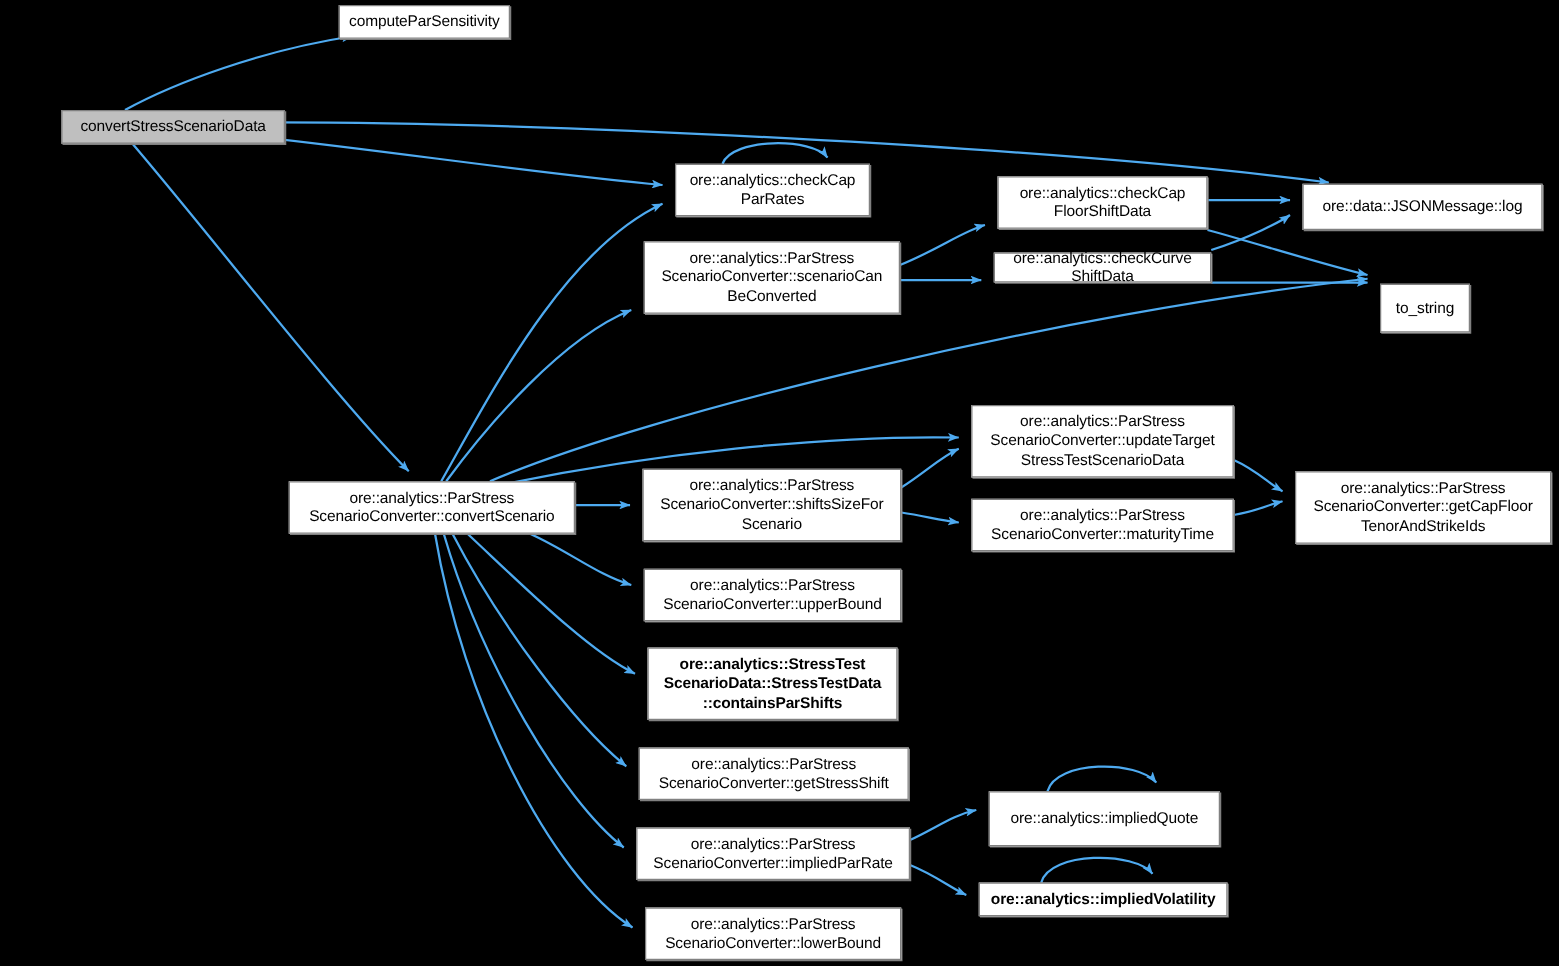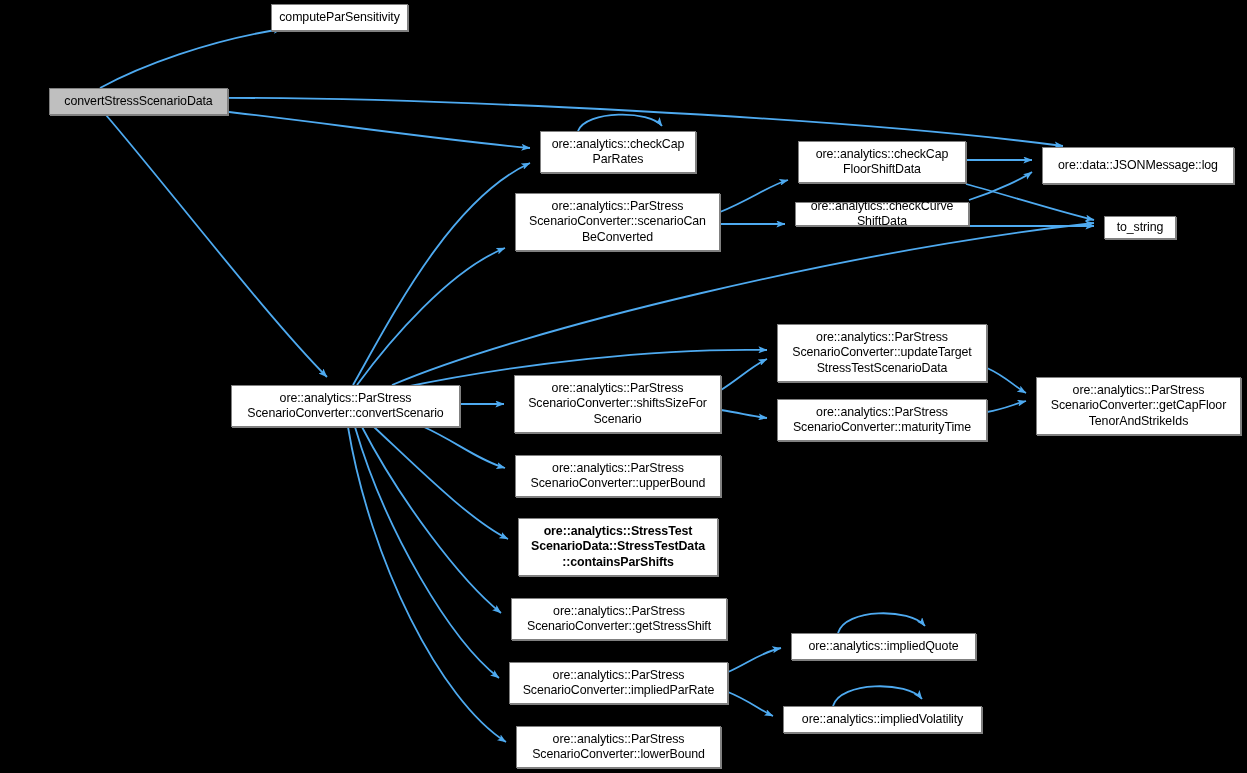--- a/index.html
+++ b/index.html
@@ -78,21 +78,21 @@
       <div class="node" style="left: 540px; top: 131px; width: 156px; height: 42px;">ore::analytics::checkCap
 ParRates</div>
       <div class="node" style="left: 515px; top: 193px; width: 205px; height: 58px;">ore::analytics::ParStress
 ScenarioConverter::scenarioCan
 BeConverted</div>
       <div class="node" style="left: 798px; top: 141px; width: 168px; height: 42px;">ore::analytics::checkCap
 FloorShiftData</div>
       <div class="node" style="left: 795px; top: 202px; width: 174px; height: 24px;">ore::analytics::checkCurve
 ShiftData</div>
       <div class="node" style="left: 1042px; top: 147px; width: 192px; height: 37px;">ore::data::JSONMessage::log</div>
-      <div class="node" style="left: 1104px; top: 216px; width: 72px; height: 23px;">to_string</div>
+      <div class="node" style="left: 1104px; top: 227px; width: 72px; height: 39px;">to_string</div>
       <div class="node" style="left: 231px; top: 385px; width: 229px; height: 42px;">ore::analytics::ParStress
 ScenarioConverter::convertScenario</div>
       <div class="node" style="left: 777px; top: 324px; width: 210px; height: 58px;">ore::analytics::ParStress
 ScenarioConverter::updateTarget
 StressTestScenarioData</div>
       <div class="node" style="left: 1036px; top: 377px; width: 205px; height: 58px;">ore::analytics::ParStress
 ScenarioConverter::getCapFloor
 TenorAndStrikeIds</div>
       <div class="node" style="left: 514px; top: 375px; width: 207px; height: 58px;">ore::analytics::ParStress
 ScenarioConverter::shiftsSizeFor
@@ -103,16 +103,16 @@
 ScenarioConverter::upperBound</div>
       <div class="node" style="left: 518px; top: 518px; width: 200px; height: 58px; font-weight: bold;">ore::analytics::StressTest
 ScenarioData::StressTestData
 ::containsParShifts</div>
       <div class="node" style="left: 511px; top: 598px; width: 216px; height: 42px;">ore::analytics::ParStress
 ScenarioConverter::getStressShift</div>
       <div class="node" style="left: 509px; top: 662px; width: 219px; height: 42px;">ore::analytics::ParStress
 ScenarioConverter::impliedParRate</div>
       <div class="node" style="left: 516px; top: 726px; width: 205px; height: 42px;">ore::analytics::ParStress
 ScenarioConverter::lowerBound</div>
-      <div class="node" style="left: 791px; top: 633px; width: 185px; height: 27px;">ore::analytics::impliedQuote</div>
-      <div class="node" style="left: 783px; top: 706px; width: 199px; height: 27px;">ore::analytics::impliedVolatility</div>
+      <div class="node" style="left: 791px; top: 633px; width: 185px; height: 44px;">ore::analytics::impliedQuote</div>
+      <div class="node" style="left: 783px; top: 706px; width: 199px; height: 27px; font-weight: bold;">ore::analytics::impliedVolatility</div>
     </div>
 </div>
 
 </body></html>

